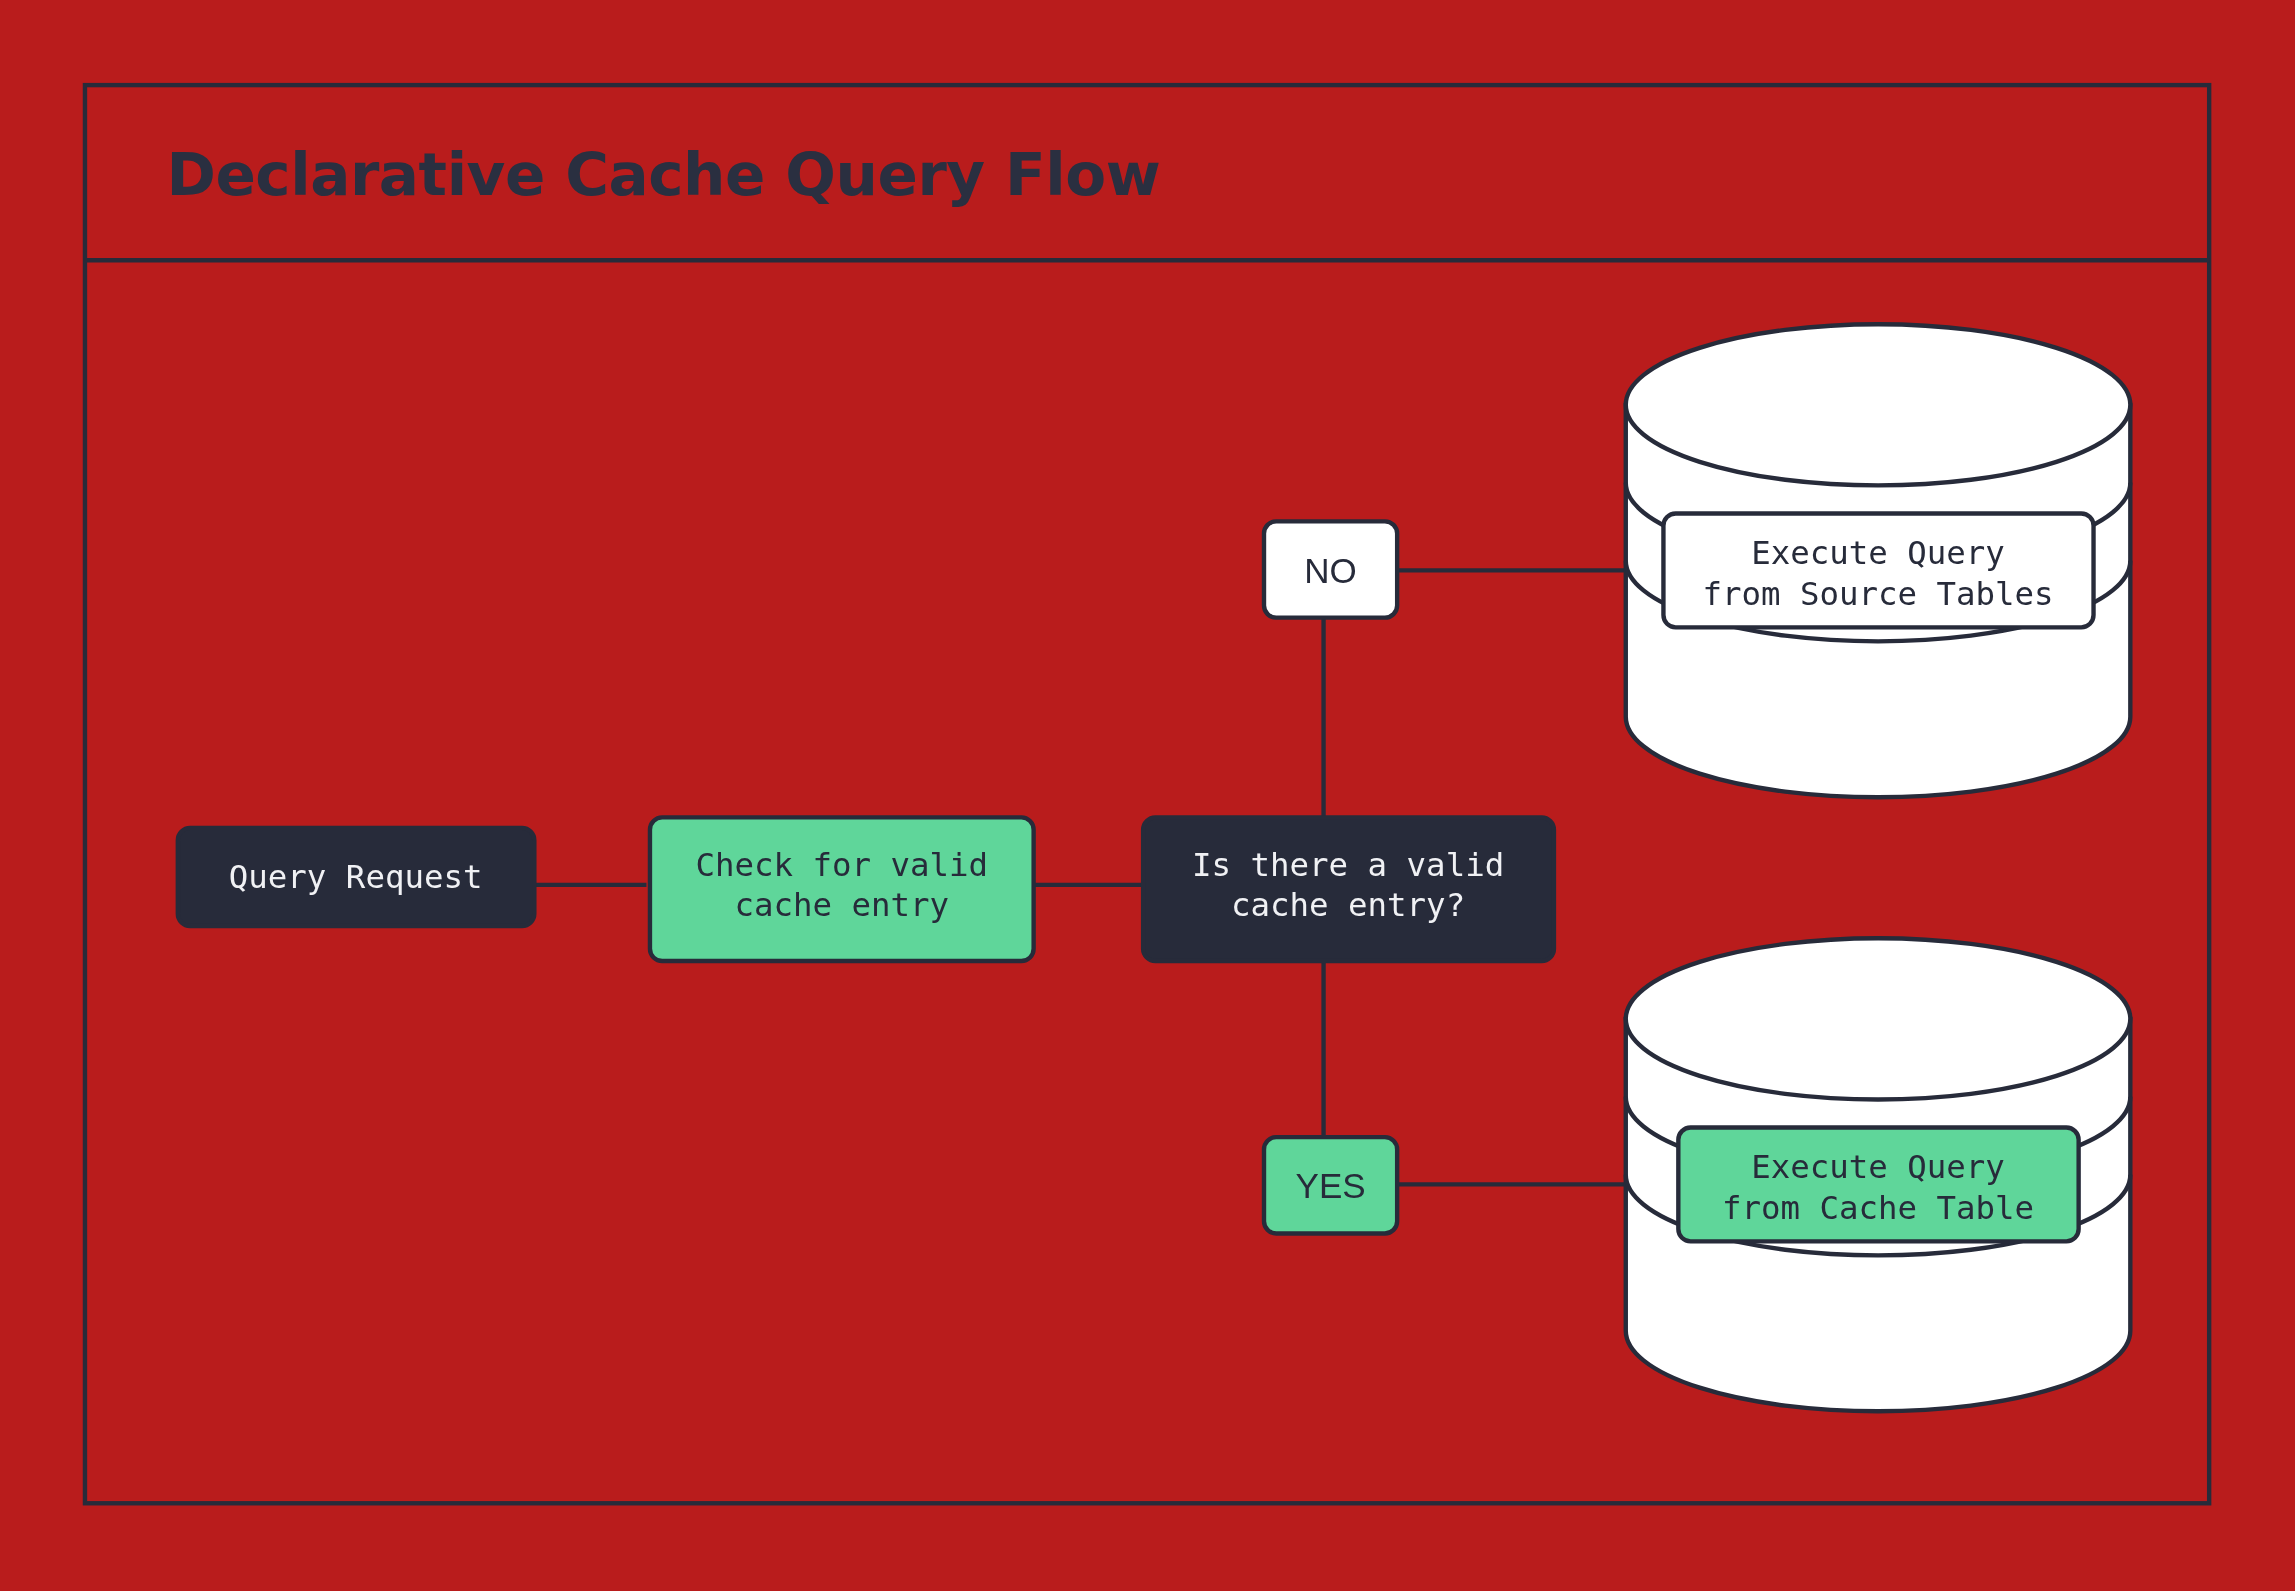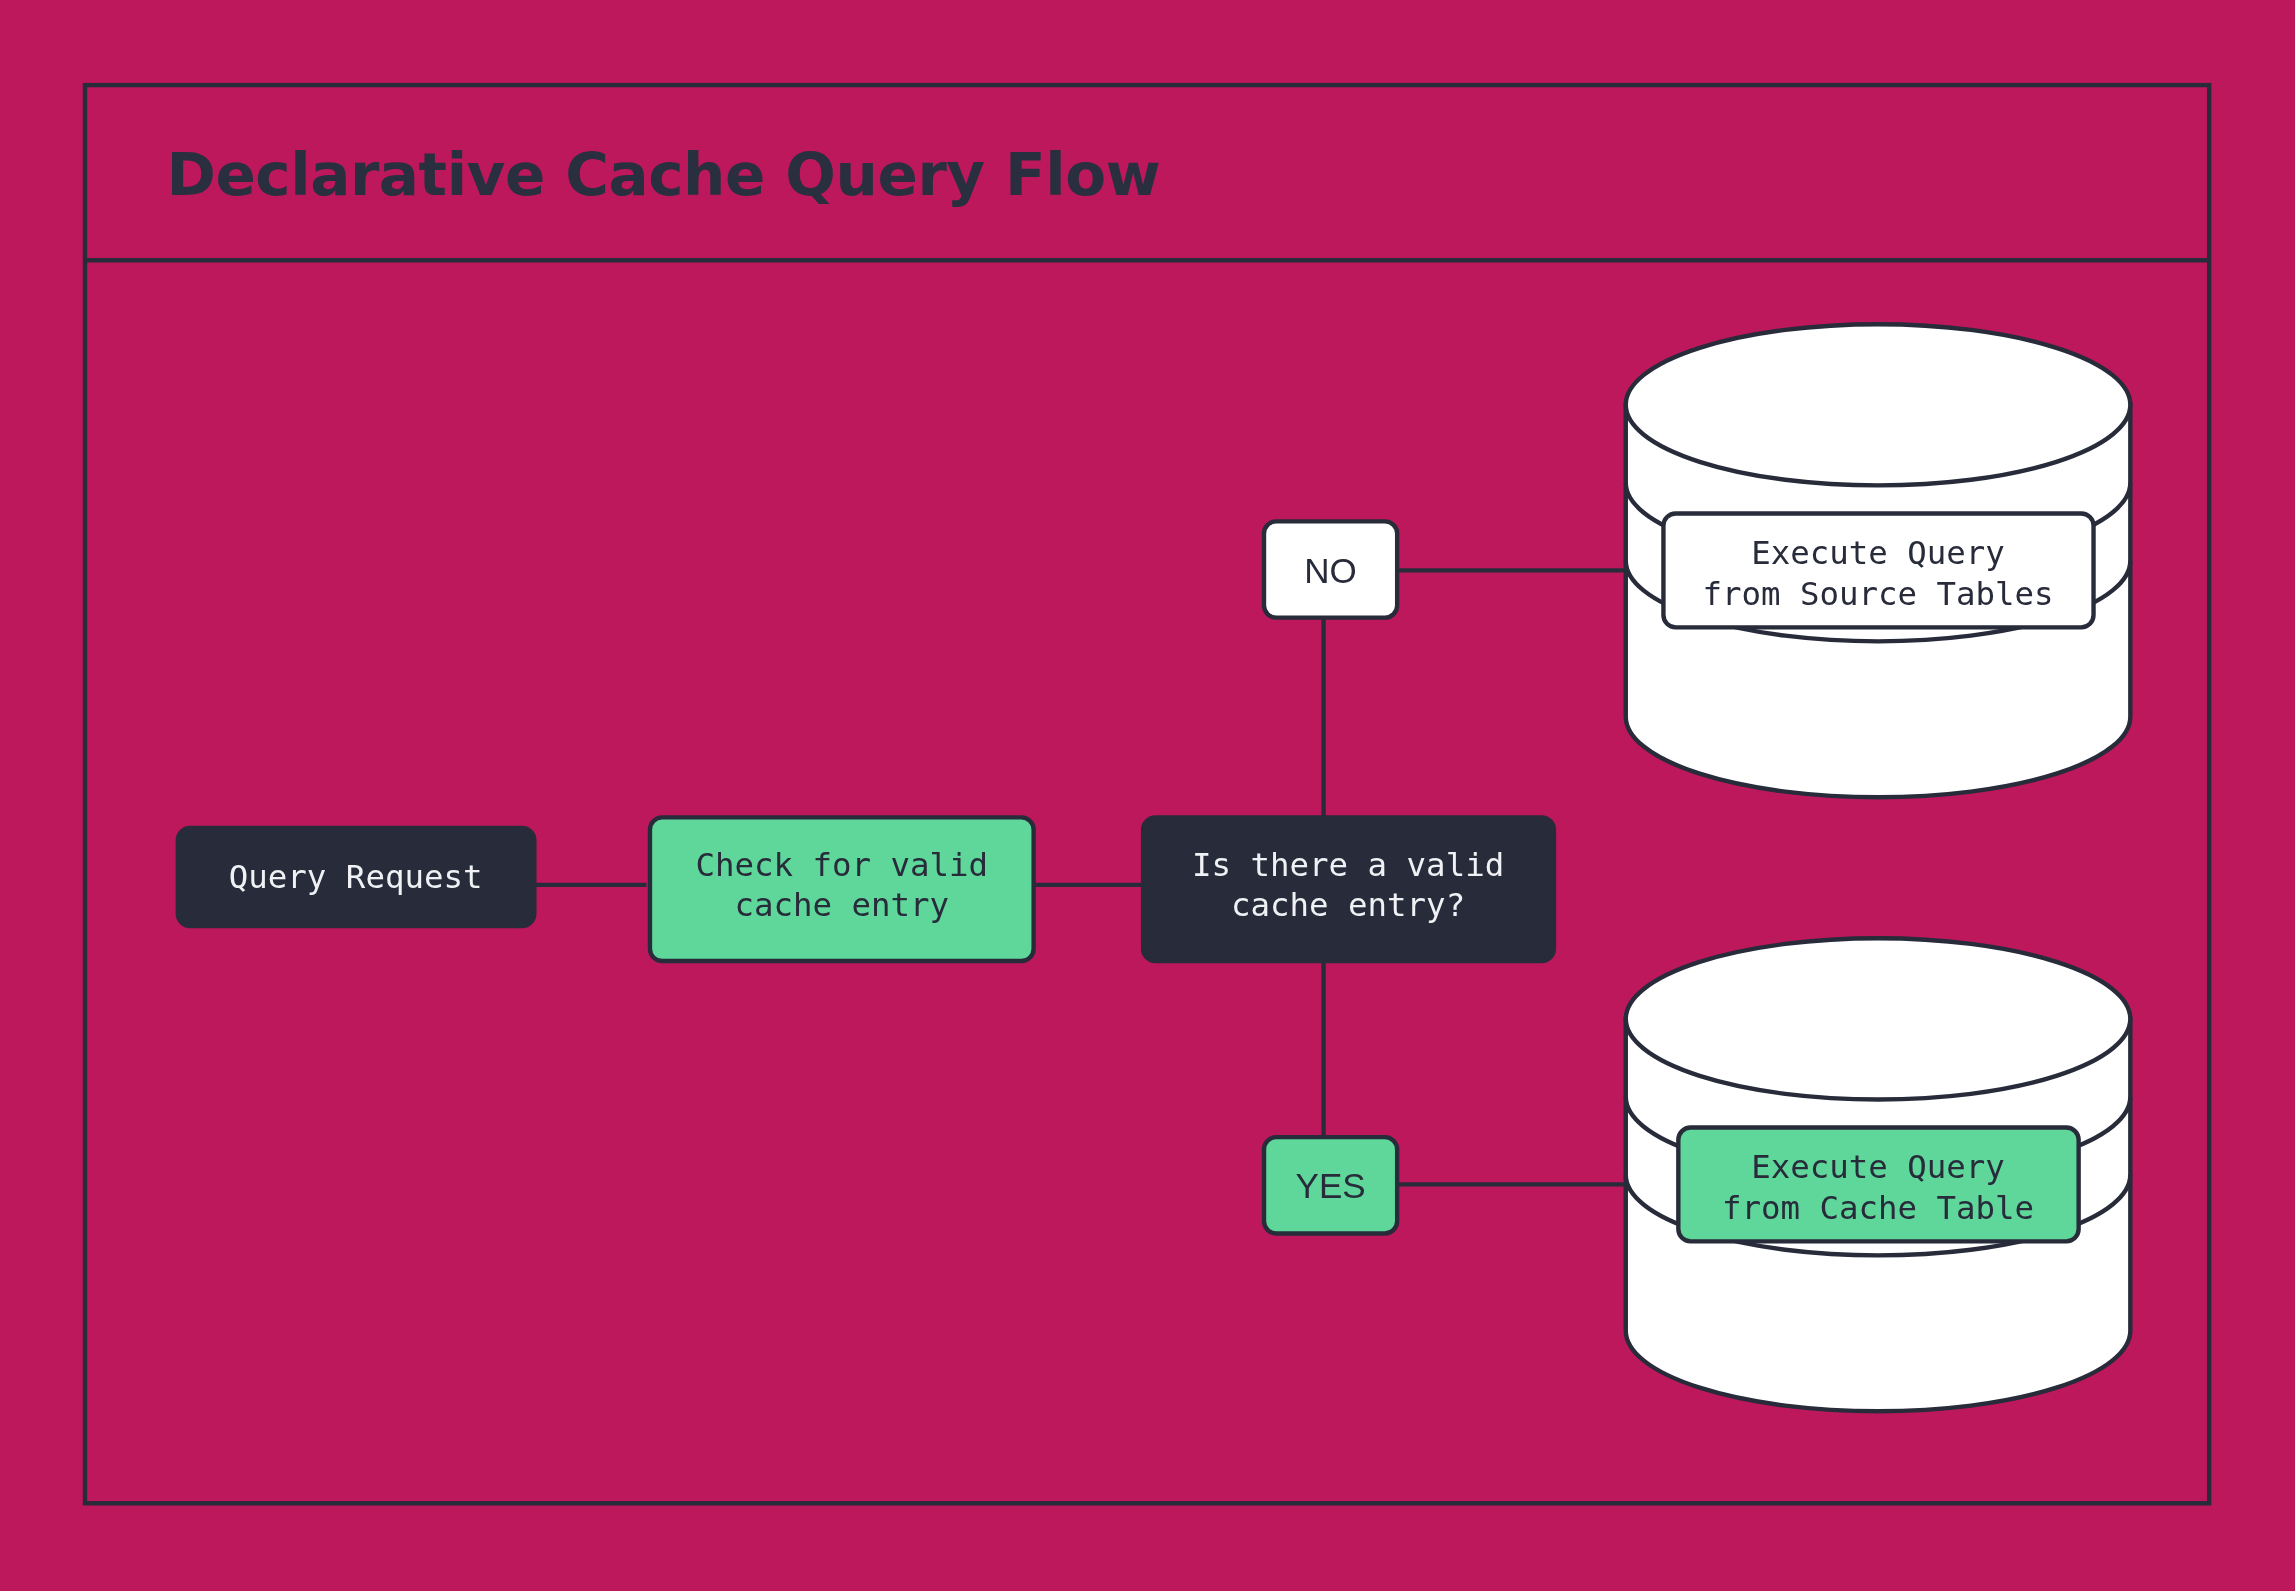--- a/index.html
+++ b/index.html
@@ -10,21 +10,21 @@
   body {
     width: 2295px;
     height: 1591px;
     font-family: "Liberation Sans", sans-serif;
     overflow: hidden;
   }
   #diagram-root {
     position: relative;
     width: 2295px;
     height: 1591px;
-    background: #be185d;
+    background: #b91c1c;
   }
   svg.canvas {
     position: absolute;
     top: 0;
     left: 0;
     width: 2295px;
     height: 1591px;
     display: block;
   }
   .frame-rect {

